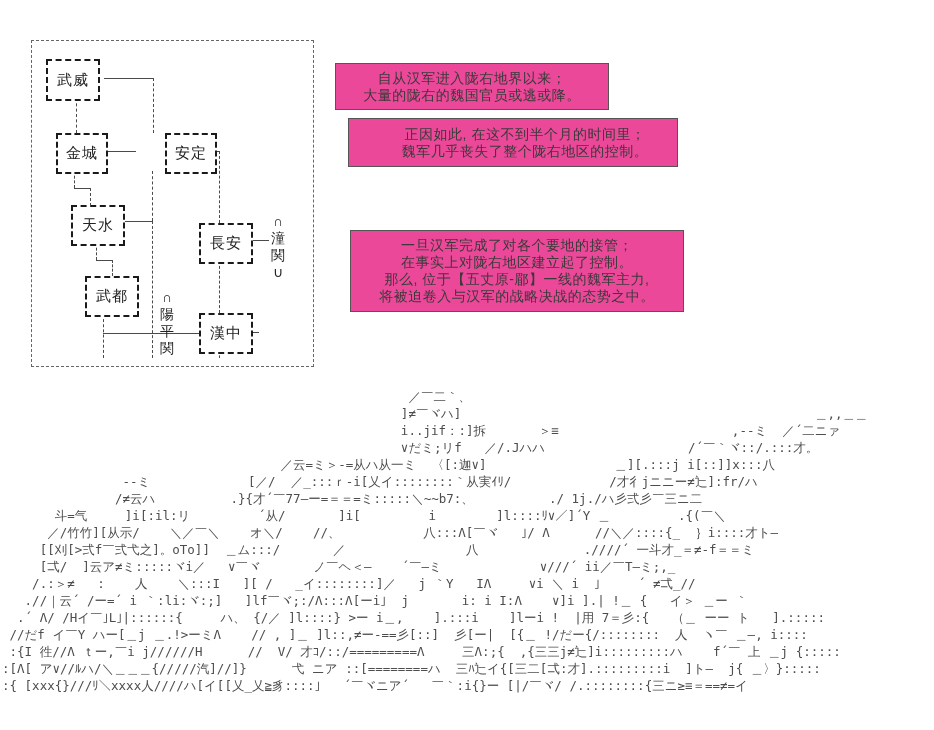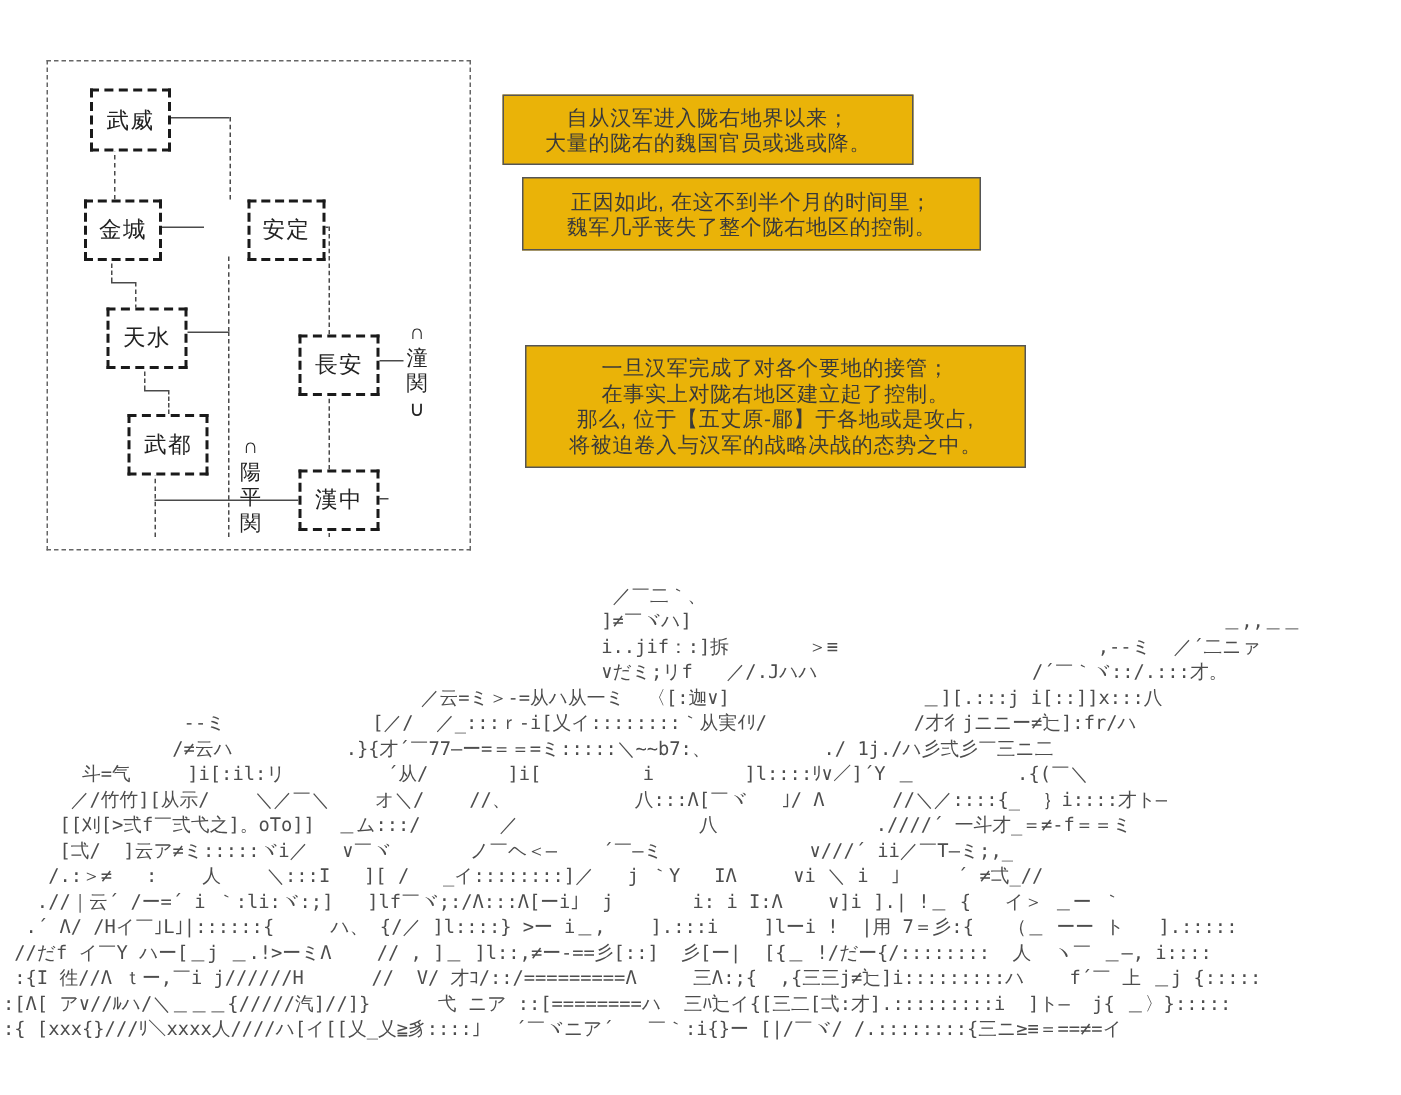--- a/index.html
+++ b/index.html
@@ -9,21 +9,21 @@
   .map{position:absolute;left:31px;top:40px;width:281px;height:325px;
        border:1px dashed #666;}
   .city{position:absolute;background:#fff;border:2px dashed #1a1a1a;z-index:3;
         display:flex;align-items:center;justify-content:center;
         font-size:15px;color:#222;letter-spacing:1px;white-space:nowrap;}
   .hline{position:absolute;border-top:1px solid #4a4a4a;height:0;z-index:1;}
   .vline{position:absolute;border-left:1px dashed #4a4a4a;width:0;z-index:1;}
   .pass{position:absolute;width:20px;text-align:center;white-space:pre;z-index:2;
         font-size:14px;line-height:17px;color:#222;}
   
-  .nbox{position:absolute;border:1px solid #555;background:#eab308;
+  .nbox{position:absolute;border:1px solid #555;background:#ec4899;
         display:flex;align-items:center;justify-content:center;}
   .nbox .txt{white-space:pre;text-align:center;font-size:14px;line-height:17px;
              color:#3a3a3a;letter-spacing:0.5px;}
   
   .aa{position:absolute;left:2px;top:388px;margin:0;width:932px;height:320px;
       overflow:hidden;font-family:"DejaVu Sans Mono",monospace;
       font-size:12.5px;line-height:17px;color:#4d4d4d;white-space:pre;}
 </style>
 </head>
 <body>
@@ -47,21 +47,21 @@
     <div class="vline" style="left:42px;top:130px;height:17px;"></div>
     <div class="vline" style="left:58px;top:147px;height:18px;"></div>
     <div class="vline" style="left:120px;top:130px;height:50px;"></div>
     <div class="vline" style="left:120px;top:180px;height:137px;"></div>
     <div class="vline" style="left:64px;top:202px;height:17px;"></div>
     <div class="vline" style="left:80px;top:219px;height:16px;"></div>
     <div class="vline" style="left:187px;top:220px;height:52px;"></div>
     <div class="vline" style="left:71px;top:273px;height:44px;"></div>
     <div class="vline" style="left:187px;top:310px;height:7px;"></div>
 
-    <div class="city" style="left:28px;top:18px;width:50px;height:38px;">
+    <div class="city" style="left:14px;top:18px;width:50px;height:38px;">
         <span>武威</span>
       </div>
     <div class="city" style="left:24px;top:92px;width:48px;height:37px;">
         <span>金城</span>
       </div>
     <div class="city" style="left:104px;top:92px;width:48px;height:37px;margin-left:29px;">
         <span>安定</span>
       </div>
     <div class="city" style="left:39px;top:164px;width:50px;height:37px;">
         <span>天水</span>
@@ -83,28 +83,28 @@
     <div class="pass" style="left:125px;top:248px;">∩
 陽
 平
 関</div>
   </div>
 
   <div class="nbox" style="left:335px;top:63px;width:272px;height:45px;">
     <div class="txt">自从汉军进入陇右地界以来；
 大量的陇右的魏国官员或逃或降。</div>
   </div>
-  <div class="nbox" style="left:348px;top:118px;width:304px;height:47px;">
+  <div class="nbox" style="left:348px;top:118px;width:304px;height:47px;padding-left:24px;">
     <div class="txt">正因如此, 在这不到半个月的时间里；
 魏军几乎丧失了整个陇右地区的控制。</div>
   </div>
   <div class="nbox" style="left:350px;top:230px;width:332px;height:80px;">
     <div class="txt">一旦汉军完成了对各个要地的接管；
 在事实上对陇右地区建立起了控制。
-那么, 位于【五丈原-郿】于各地或是攻占,
+那么, 位于【五丈原-郿】一线的魏军主力,
 将被迫卷入与汉军的战略决战的态势之中。</div>
   </div>
 
   <pre class="aa">                                                      ／￣二｀、
                                                      ]≠￣ヾハ]                                               ＿,,＿＿
                                                      i..jif：:]拆       ＞≡                       ,--ミ  ／´二ニァ
                                                      ∨だミ;リf   ／/.Jハハ                   /´￣｀ヾ::/.:::才。
                                      ／云=ミ＞-=从ハ从一ミ  〈[:迦∨]                 ＿][.:::j i[::]]x:::八
                 --ミ             [／/  ／_:::ｒ-i[乂イ::::::::｀从実ｲﾘ/             /才彳jニニー≠辷]:fr/ハ
                /≠云ハ          .}{才´￣77—ー=＝＝=ミ:::::＼~~b7:、          ./ 1j./ハ彡弍彡￣三ニ二

